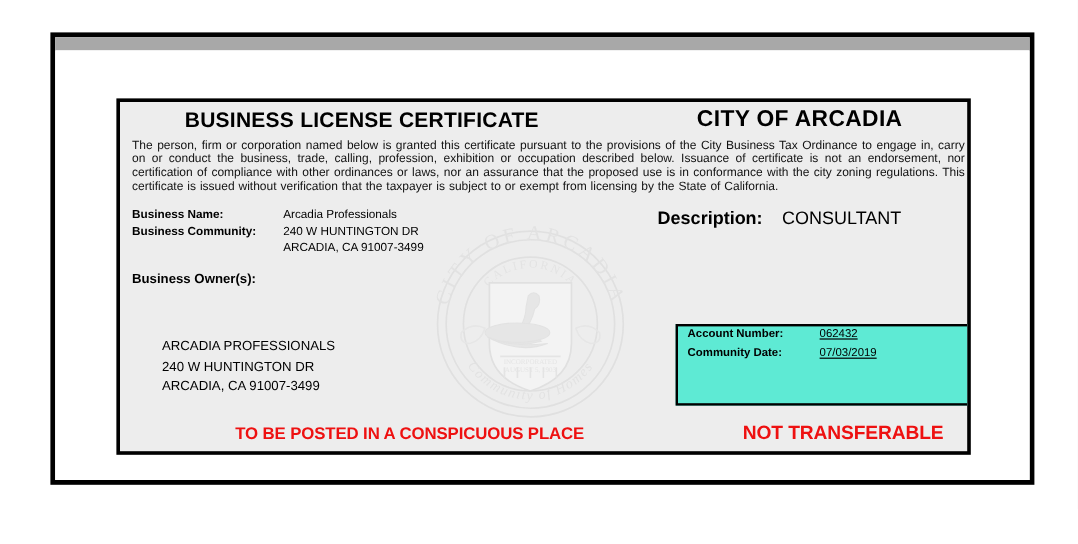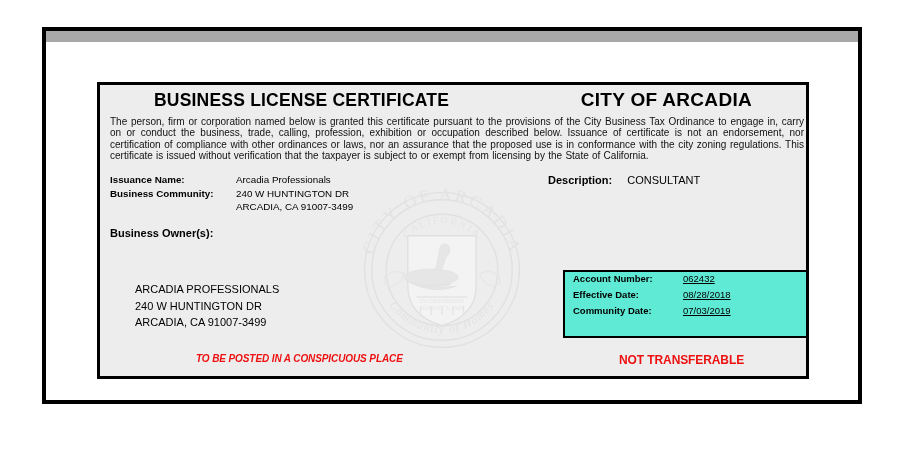--- a/index.html
+++ b/index.html
@@ -143,21 +143,21 @@
     position: absolute;
     left: 126px;
     top: 13px;
     white-space: nowrap;
   }
 
   #description-block {
     position: absolute;
     left: 448px;
     top: 89px;
-    font-size: 11px;
+    font-size: 15px;
     white-space: nowrap;
   }
   #description-label {
     font-weight: bold;
   }
   #description-value {
     margin-left: 12px;
   }
 
   #owner-label {
@@ -208,32 +208,31 @@
     top: 1px;
     white-space: nowrap;
     text-decoration: underline;
   }
 
   
   #footer-left {
     position: absolute;
     left: 96px;
     top: 268px;
-    font-size: 10px;
+    font-size: 14px;
     font-weight: bold;
     color: #ee1111;
     letter-spacing: -0.1px;
     white-space: nowrap;
-    font-style: italic;
   }
   #footer-right {
     position: absolute;
     left: 519px;
     top: 268px;
-    font-size: 12px;
+    font-size: 16px;
     font-weight: bold;
     color: #ee1111;
     letter-spacing: -0.1px;
     white-space: nowrap;
   }
 </style>
 </head>
 <body>
 
 <div id="outer-frame">
@@ -288,21 +287,21 @@
 
         <div class="cert-head">
           <div id="cert-title">BUSINESS LICENSE CERTIFICATE</div>
           <div id="city-title">CITY OF ARCADIA</div>
         </div>
 
         <div id="legal-paragraph">The person, firm or corporation named below  is granted this certificate pursuant to the provisions of the City Business Tax Ordinance to engage in, carry on or conduct the business, trade, calling,  profession, exhibition or occupation described below.    Issuance of certificate is  not an endorsement, nor certification of compliance with  other ordinances or laws, nor an assurance that the proposed use is  in  conformance with the city zoning regulations.  This certificate is issued without verification that the taxpayer is subject to or exempt from licensing by the State of California.</div>
 
         <div id="detail-block">
           <div class="detail-row">
-            <span class="detail-label">Issuance Name:</span>
+            <span class="detail-label">Business Name:</span>
             <span class="detail-value">Arcadia Professionals</span>
           </div>
           <div class="detail-row" style="height:30px;">
             <span class="detail-label">Business Community:</span>
             <span class="detail-value">240 W HUNTINGTON DR</span>
             <span class="detail-value2">ARCADIA, CA 91007-3499</span>
           </div>
         </div>
 
         <div id="description-block">
@@ -317,24 +316,20 @@
           <div>240 W HUNTINGTON DR</div>
           <div>ARCADIA, CA 91007-3499</div>
         </div>
 
         <div id="account-box">
           <div class="acct-row">
             <span class="acct-label">Account Number:</span>
             <span class="acct-value">062432</span>
           </div>
           <div class="acct-row">
-            <span class="acct-label">Effective Date:</span>
-            <span class="acct-value">08/28/2018</span>
-          </div>
-          <div class="acct-row">
             <span class="acct-label">Community Date:</span>
             <span class="acct-value">07/03/2019</span>
           </div>
         </div>
 
         <div id="footer-left">TO BE POSTED IN A CONSPICUOUS PLACE</div>
         <div id="footer-right">NOT TRANSFERABLE</div>
 
       </div>
     </div>

